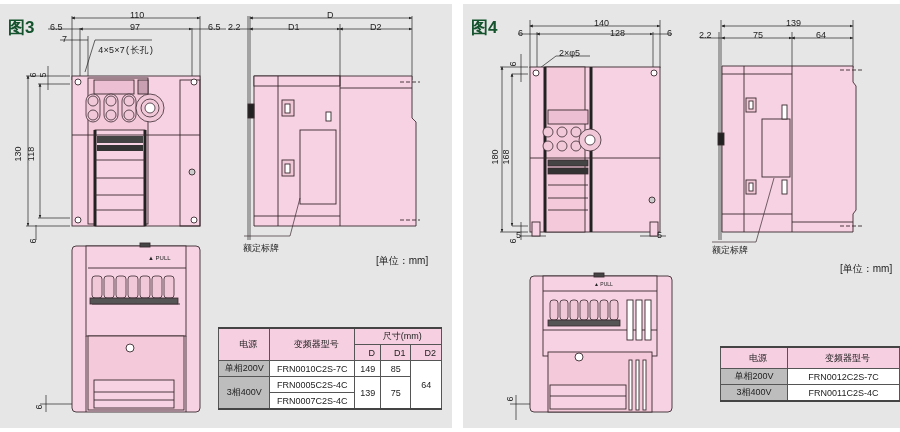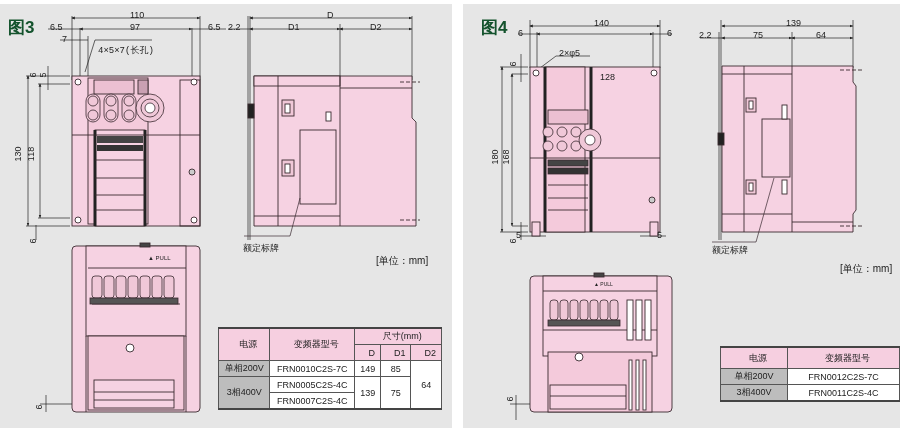--- a/index.html
+++ b/index.html
@@ -206,21 +206,21 @@
       <td rowspan="2">75</td>
     </tr>
     <tr>
       <td class="model">FRN0007C2S-4C</td>
     </tr>
   </tbody>
     </table>
 </div>
 
 <div class="panel" id="panel-right">
-  <div class="fig-title" style="left:18px; top:12px;">图4</div>
+  <div class="fig-title" style="left:8px; top:12px;">图4</div>
 
   <svg width="437" height="424" viewBox="463 4 437 424">
     <defs>
       <marker id="ar2" markerWidth="6" markerHeight="6" refX="5" refY="3" orient="auto">
           <path d="M0,1 L5,3 L0,5 z" fill="#222"></path>
         </marker>
       <marker id="al2" markerWidth="6" markerHeight="6" refX="1" refY="3" orient="auto">
           <path d="M5,1 L0,3 L5,5 z" fill="#222"></path>
         </marker>
     </defs>
@@ -334,21 +334,21 @@
       <rect x="548" y="320" width="72" height="6" fill="#555"></rect>
     </g>
     <text x="594" y="286" class="dim" style="font-size:5px">▲ PULL</text>
     <g stroke="#222" stroke-width="0.7">
         <line x1="516" y1="395" x2="516" y2="420"></line>
         <line x1="510" y1="404" x2="530" y2="404"></line>
       </g>
   </svg>
 
   <div class="callout" style="left:131px;top:14px;">140</div>
-  <div class="callout" style="left:137px;top:24px;margin-top:44px;">128</div>
+  <div class="callout" style="left:147px;top:24px;">128</div>
   <div class="callout" style="left:55px;top:24px;">6</div>
   <div class="callout" style="left:204px;top:24px;">6</div>
   <div class="callout" style="left:96px;top:44px;text-align:center;">2×φ5</div>
   <div class="callout" style="left:24px;top:148px;transform:rotate(-90deg);">180</div>
   <div class="callout" style="left:35px;top:148px;transform:rotate(-90deg);">168</div>
   <div class="callout" style="left:47px;top:55px;transform:rotate(-90deg);">6</div>
   <div class="callout" style="left:47px;top:232px;transform:rotate(-90deg);">6</div>
   <div class="callout" style="left:53px;top:226px;">5</div>
   <div class="callout" style="left:194px;top:226px;">5</div>
   <div class="callout" style="left:236px;top:26px;">2.2</div>

